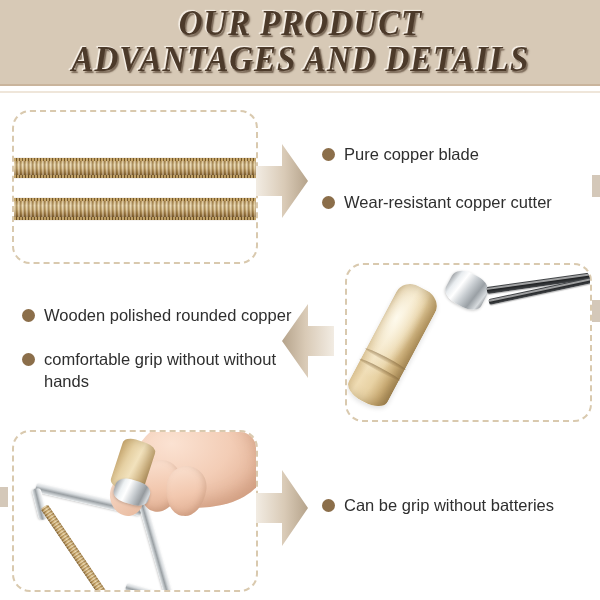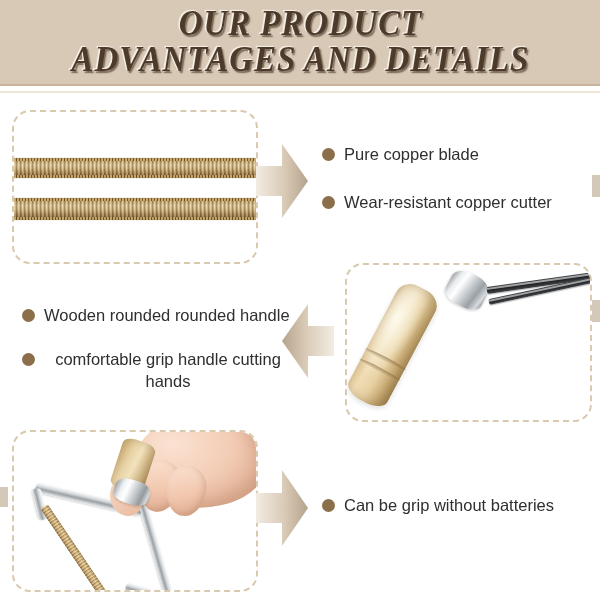--- a/index.html
+++ b/index.html
@@ -92,21 +92,21 @@
     opacity:0.85;
   }
   .blade-edge.top{top:0;}
   .blade-edge.bot{bottom:0;}
 
   
   .arrow{position:absolute;}
   .arrow svg{display:block;}
 
   
-  .bullets{position:absolute;text-align:center;}
+  .bullets{position:absolute;}
   .bullet-row{
     display:flex;align-items:flex-start;
     margin-bottom:18px;
   }
   .dot{
     width:13px;height:13px;border-radius:50%;
     background:#8b6e4a;
     flex:0 0 13px;
     margin-top:4px;margin-right:9px;
   }
@@ -282,25 +282,25 @@
     </div>
     <div class="bullet-row">
       <span class="dot"></span>
       <span class="btext">Wear-resistant copper cutter</span>
     </div>
   </div>
 
   <div class="bullets bullets-ml">
     <div class="bullet-row">
       <span class="dot"></span>
-      <span class="btext">Wooden rounded rounded handle</span>
-    </div>
-    <div class="bullet-row">
-      <span class="dot"></span>
-      <span class="btext">comfortable grip handle cutting hands</span>
+      <span class="btext">Wooden polished rounded copper</span>
+    </div>
+    <div class="bullet-row">
+      <span class="dot"></span>
+      <span class="btext">comfortable grip without without hands</span>
     </div>
   </div>
 
   <div class="arrow" style="left:282px;top:302px;">
     <svg width="52" height="78" viewBox="0 0 52 78">
       <defs>
         <linearGradient id="gB" x1="1" y1="0" x2="0" y2="0">
           <stop offset="0%" stop-color="#f2ece3"></stop>
           <stop offset="55%" stop-color="#d9cab6"></stop>
           <stop offset="100%" stop-color="#b5a38b"></stop>

